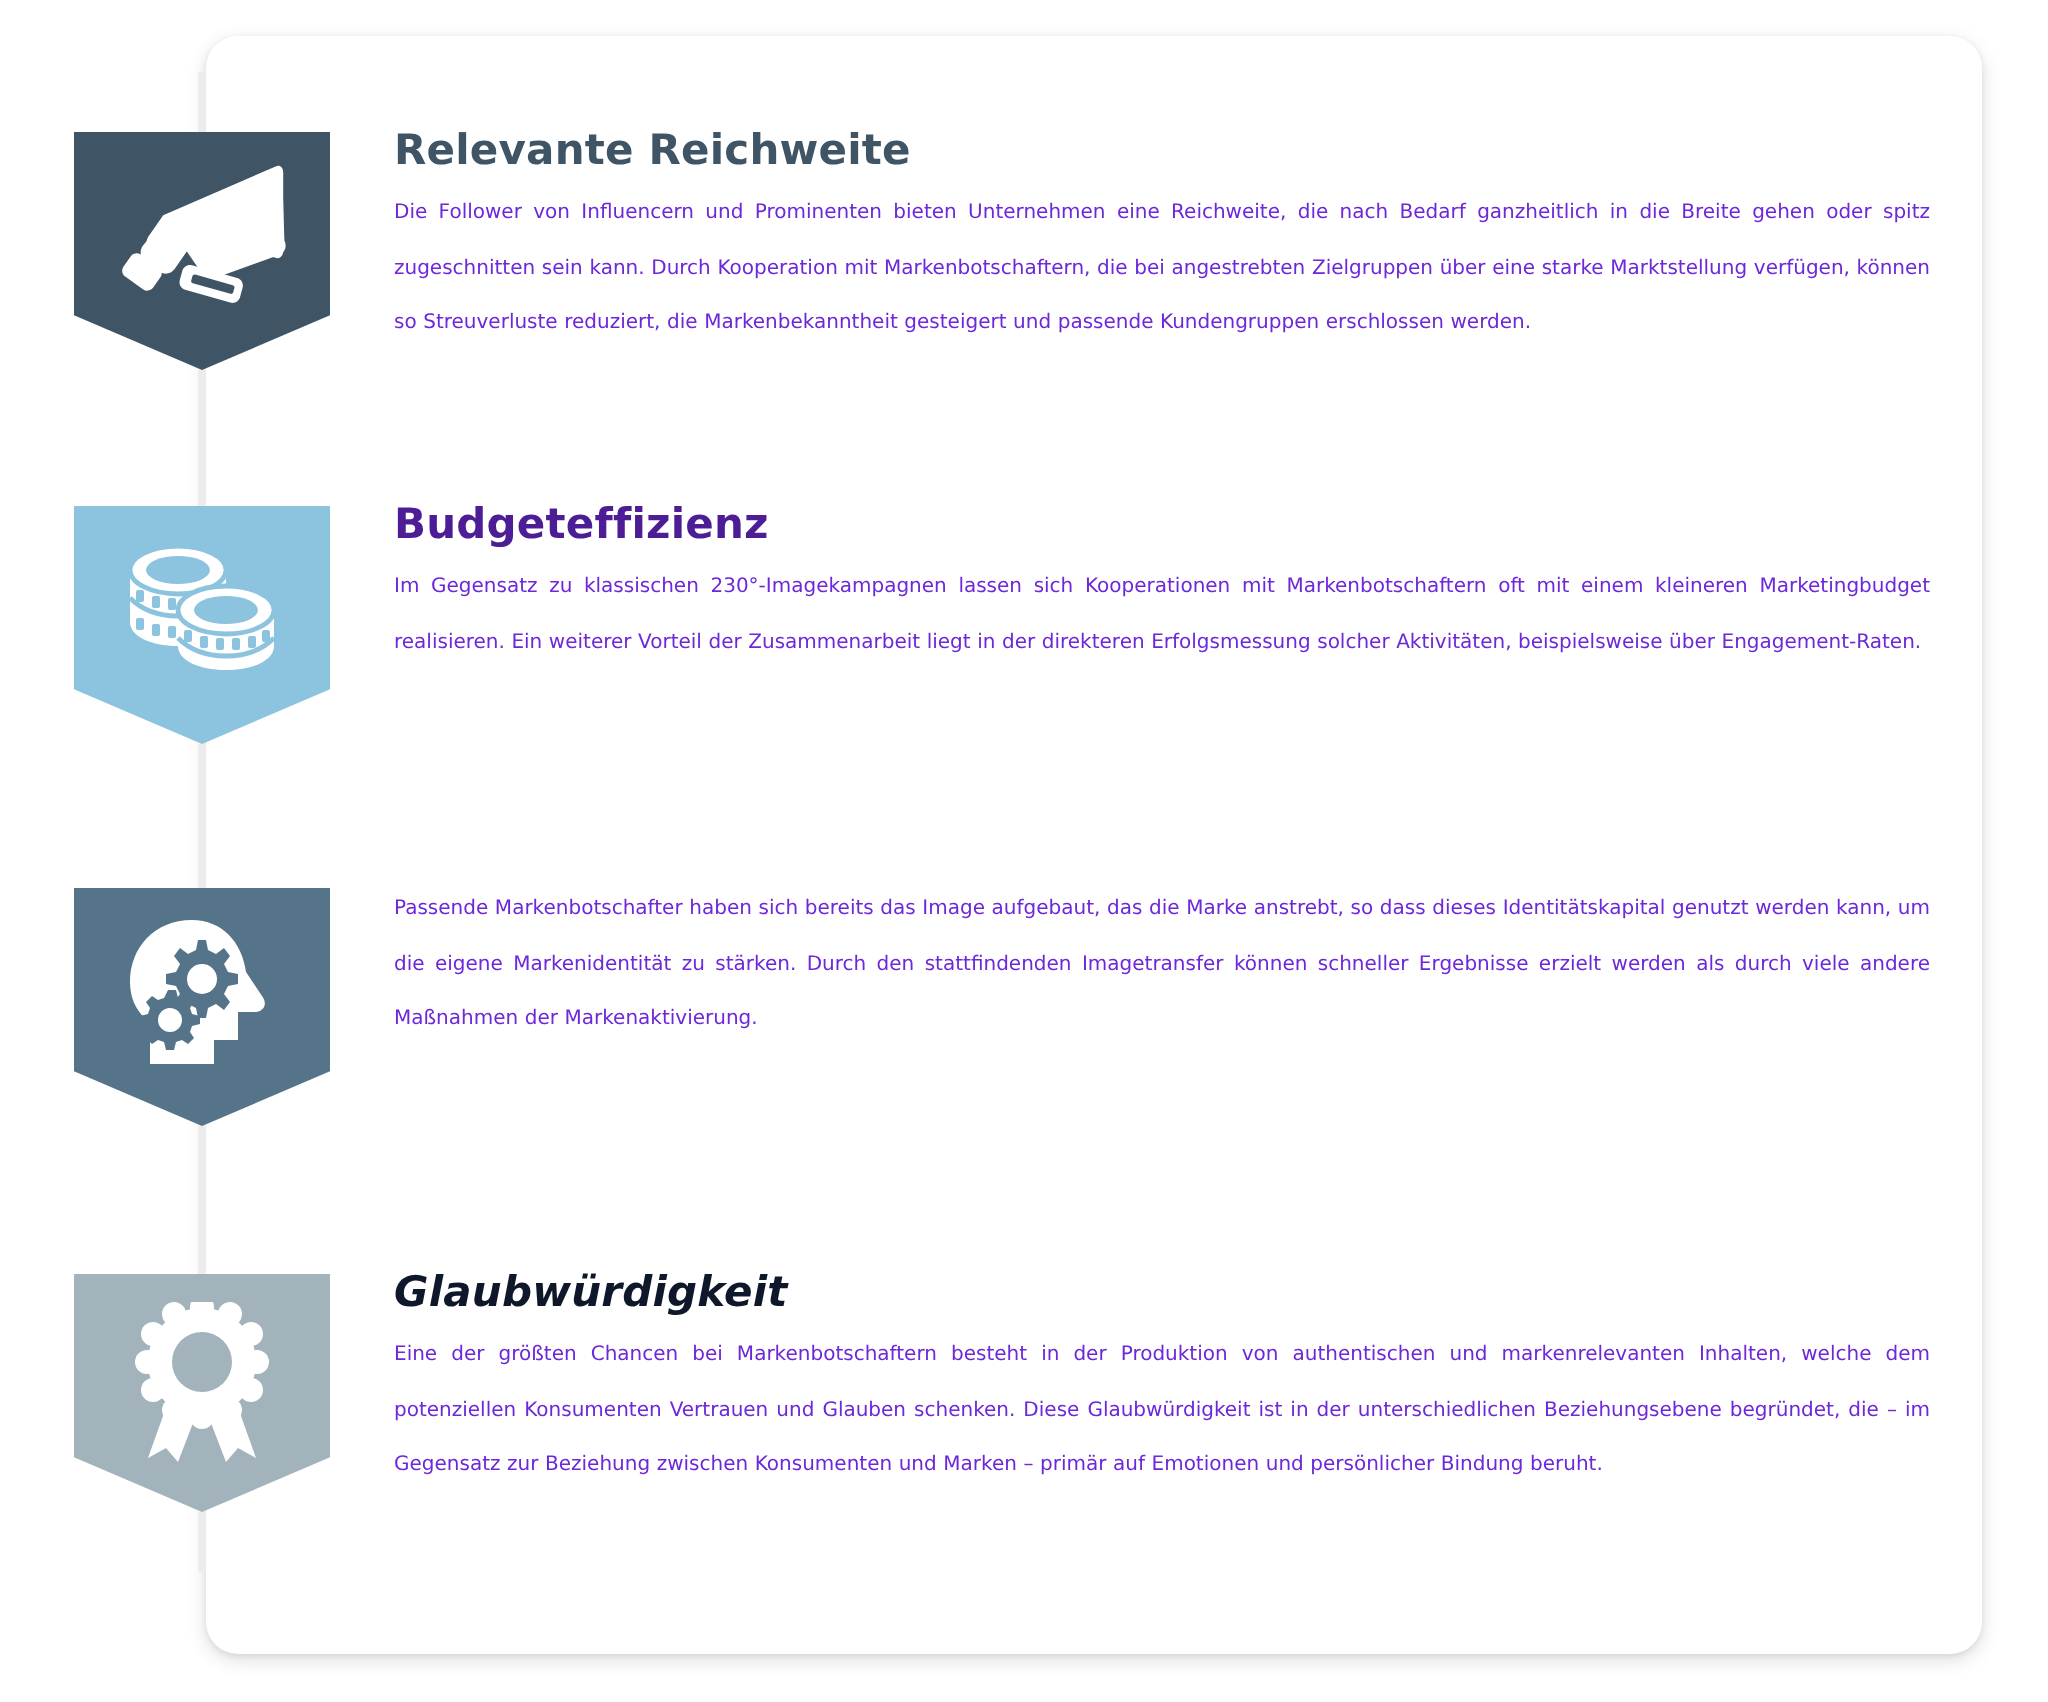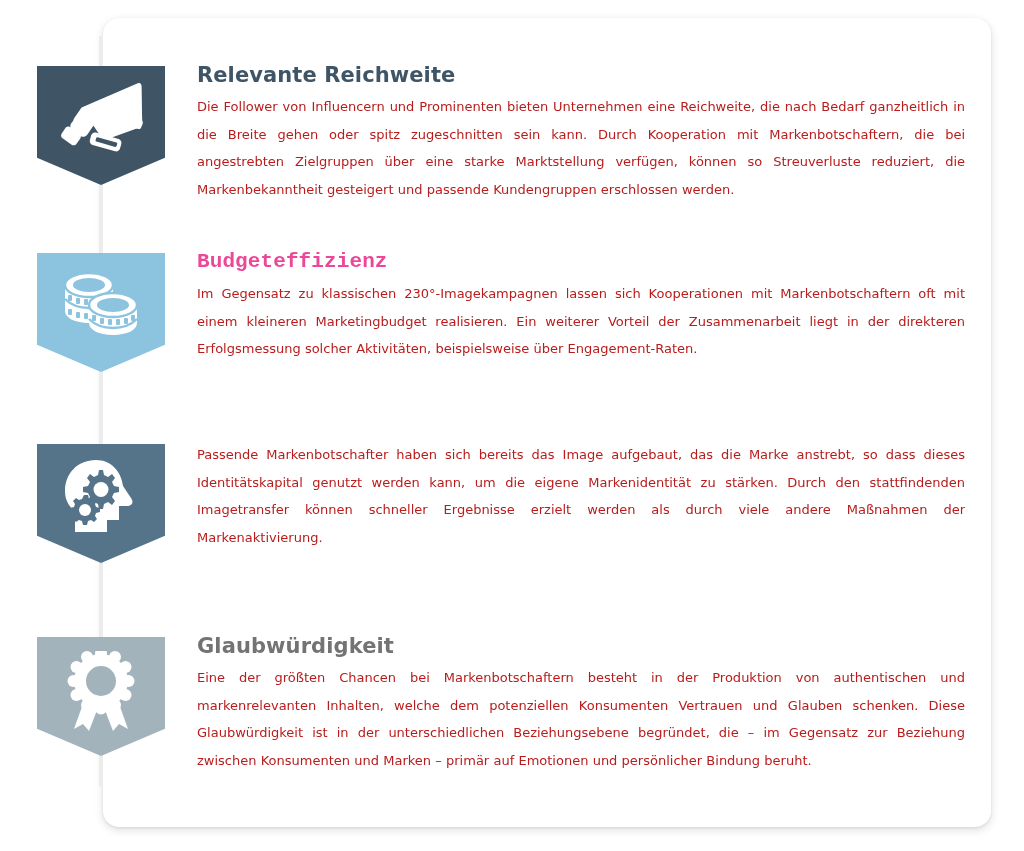--- a/index.html
+++ b/index.html
@@ -77,23 +77,23 @@
     width: 768px;
   }
   .heading {
     font-size: 21px;
     font-weight: bold;
     letter-spacing: 0.1px;
     margin: 0 0 6px 0;
     line-height: 1.15;
   }
   .body-text {
-    font-size: 13px;
+    font-size: 10px;
     line-height: 27.5px;
-    color: #b91c1c;
+    color: #6d28d9;
     margin: 0;
     text-align: justify;
     text-justify: inter-word;
     -webkit-hyphens: none;
     hyphens: none;
     word-spacing: 0.1px;
   }
 </style>
 </head>
 <body>
@@ -167,21 +167,21 @@
               <rect x="57" y="52" width="4" height="6" rx="1"></rect>
               <rect x="65" y="51" width="4" height="6" rx="1"></rect>
               <rect x="72" y="48" width="4" height="6" rx="1"></rect>
             </g>
             <path d="M30 52 C36 58 44 61 54 61 C64 61 72 58 78 52" stroke="#8cc3de" stroke-width="2.4" fill="none"></path>
           </svg>
         </span>
       </div>
     </div>
     <div class="text-block" style="top:-3px;">
-      <h2 class="heading" style="color:#ec4899;font-family:Liberation Mono, monospace;">Budgeteffizienz</h2>
+      <h2 class="heading" style="color:#4c1d95;">Budgeteffizienz</h2>
       <p class="body-text">Im Gegensatz zu klassischen 230°-Imagekampagnen lassen sich Kooperationen mit Markenbotschaftern oft mit einem kleineren Marketingbudget realisieren. Ein weiterer Vorteil der Zusammenarbeit liegt in der direkteren Erfolgsmessung solcher Aktivitäten, beispielsweise über Engagement-Raten.</p>
     </div>
   </div>
 
   <div class="row" style="top:444px;">
     <div class="badge-wrap">
       <div class="badge" style="background:#55748a;">
         <span>
           <svg width="80" height="78" viewBox="0 0 80 78" fill="none">
             <path d="M35 2 C16 2 4 16 4 33 C4 42 8 49 14 53 L14 74 L46 74 L46 62 L58 62 L58 48 L66 48 C71 48 73 44 70 40 L62 28 C60 13 50 2 35 2 Z" fill="#ffffff"></path>
@@ -227,18 +227,18 @@
               <circle cx="11.5" cy="30" r="6"></circle>
               <circle cx="14.5" cy="16" r="6"></circle>
               <circle cx="25" cy="6" r="6"></circle>
             </g>
             <circle cx="39" cy="30" r="15" fill="#a3b3bb"></circle>
           </svg>
         </span>
       </div>
     </div>
     <div class="text-block" style="top:-3px;">
-      <h2 class="heading" style="color:#737373;">Glaubwürdigkeit</h2>
+      <h2 class="heading" style="color:#0f172a;font-style:italic;">Glaubwürdigkeit</h2>
       <p class="body-text">Eine der größten Chancen bei Markenbotschaftern besteht in der Produktion von authentischen und markenrelevanten Inhalten, welche dem potenziellen Konsumenten Vertrauen und Glauben schenken. Diese Glaubwürdigkeit ist in der unterschiedlichen Beziehungsebene begründet, die – im Gegensatz zur Beziehung zwischen Konsumenten und Marken – primär auf Emotionen und persönlicher Bindung beruht.</p>
     </div>
   </div>
 
 </div>
 
 </body></html>

